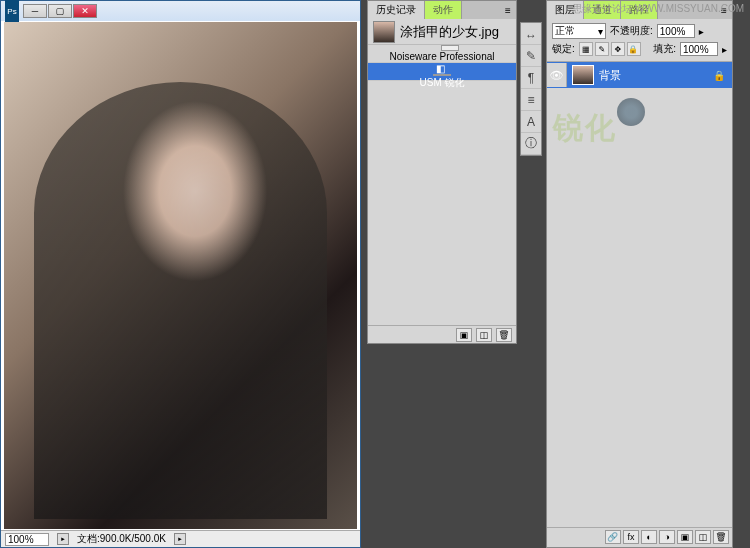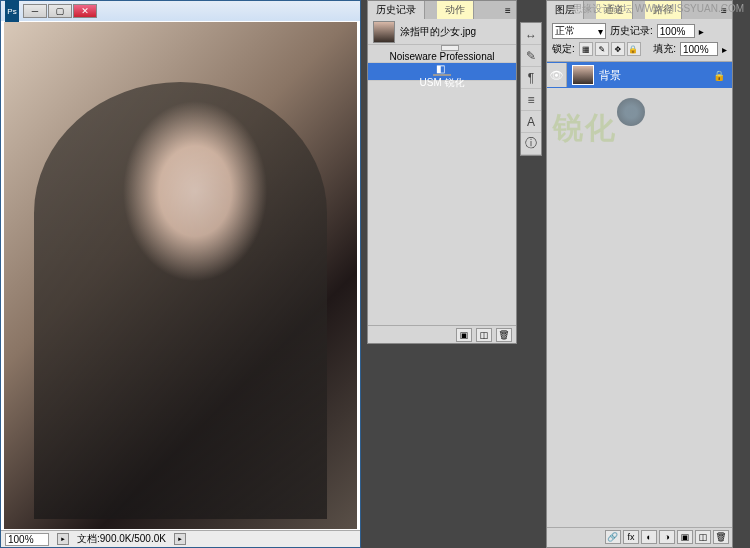--- a/index.html
+++ b/index.html
@@ -17,26 +17,26 @@
 .doc-canvas { position: absolute; top: 21px; left: 3px; right: 3px; bottom: 18px; background: #c0c0c0; overflow: hidden; }
 .photo-placeholder { width: 100%; height: 100%; background: linear-gradient(135deg,#d8c8b8 0%,#8a7565 40%,#201818 70%,#5a5048 100%); position: relative; }
 .photo-subject { position: absolute; left: 30px; top: 60px; right: 30px; bottom: 10px; background: radial-gradient(ellipse 120px 150px at 55% 25%, #f5e0d5 0%, #e8cab8 30%, transparent 60%), linear-gradient(#3a3530,#1a1818); border-radius: 50% 50% 0 0 / 30% 30% 0 0; opacity: 0.7; }
 
 .doc-status { position: absolute; bottom: 0; left: 0; right: 0; height: 17px; background: #ececec; border-top: 1px solid #aaa; display: flex; align-items: center; font-size: 10px; padding: 0 4px; gap: 8px; }
 .zoom-box { width: 44px; border: 1px solid #999; background: #fff; padding: 0 2px; }
 .dropdown-arrow { width: 12px; height: 12px; background: #ddd; border: 1px solid #888; font-size: 7px; display: flex; align-items: center; justify-content: center; }
 
 
 .history-panel { position: absolute; left: 367px; top: 0; width: 150px; height: 344px; background: #d6d6d6; border: 1px solid #888; }
-.panel-tabs { height: 18px; background: #bfbfbf; display: flex; font-size: 10px; gap: 12px; }
+.panel-tabs { height: 18px; background: #bfbfbf; display: flex; font-size: 10px; }
 .panel-tab { padding: 2px 8px; background: #d6d6d6; border-right: 1px solid #999; cursor: pointer; }
-.panel-tab.inactive { background: #fef9c3; color: #555; font-family: Liberation Serif, serif; }
+.panel-tab.inactive { background: #bef264; color: #555; font-family: Liberation Serif, serif; }
 .panel-menu { margin-left: auto; width: 16px; display: flex; align-items: center; justify-content: center; font-size: 10px; }
 
-.history-header { height: 26px; padding: 3px 5px; display: flex; align-items: center; gap: 5px; font-size: 10px; border-bottom: 1px solid #bbb; }
+.history-header { height: 26px; padding: 3px 5px; display: flex; align-items: center; gap: 5px; font-size: 13px; border-bottom: 1px solid #bbb; }
 .thumb { width: 22px; height: 22px; background: linear-gradient(#d8b8a8,#3a302a); border: 1px solid #888; }
 
 .history-list { }
 .history-item { height: 18px; display: flex; align-items: center; font-size: 10px; padding: 0 2px; border-bottom: 1px solid #c8c8c8; flex-direction: column; }
 .history-item .h-icon { width: 18px; height: 14px; background: #eee; border: 1px solid #999; margin: 0 3px 0 18px; }
 .history-item.selected { background: #3875d7; color: #fff; }
 .history-item .brush-icon { width: 12px; height: 12px; margin-left: 2px; margin-right: 2px; }
 
 .history-footer { position: absolute; bottom: 0; left: 0; right: 0; height: 18px; background: #d6d6d6; border-top: 1px solid #aaa; display: flex; justify-content: flex-end; gap: 4px; padding: 2px 4px; }
 .foot-icon { width: 16px; height: 14px; background: #e8e8e8; border: 1px solid #999; font-size: 9px; display: flex; align-items: center; justify-content: center; }
@@ -136,21 +136,21 @@
     <div class="panel-tab inactive">通道</div>
     <div class="panel-tab inactive">路径</div>
     <div class="panel-menu">≡</div>
   </div>
   <div class="layers-controls">
     <div class="ctrl-row">
       <div class="blend-select">
         <span>正常</span>
         <span>▾</span>
       </div>
-      <span>历史记录:</span>
+      <span>不透明度:</span>
       <div class="pct-box">
           <span>100%</span>
         </div>
       <span>▸</span>
     </div>
     <div class="ctrl-row">
       <span>锁定:</span>
       <div class="lock-icons">
         <div class="lock-ic">▦</div>
         <div class="lock-ic">✎</div>

